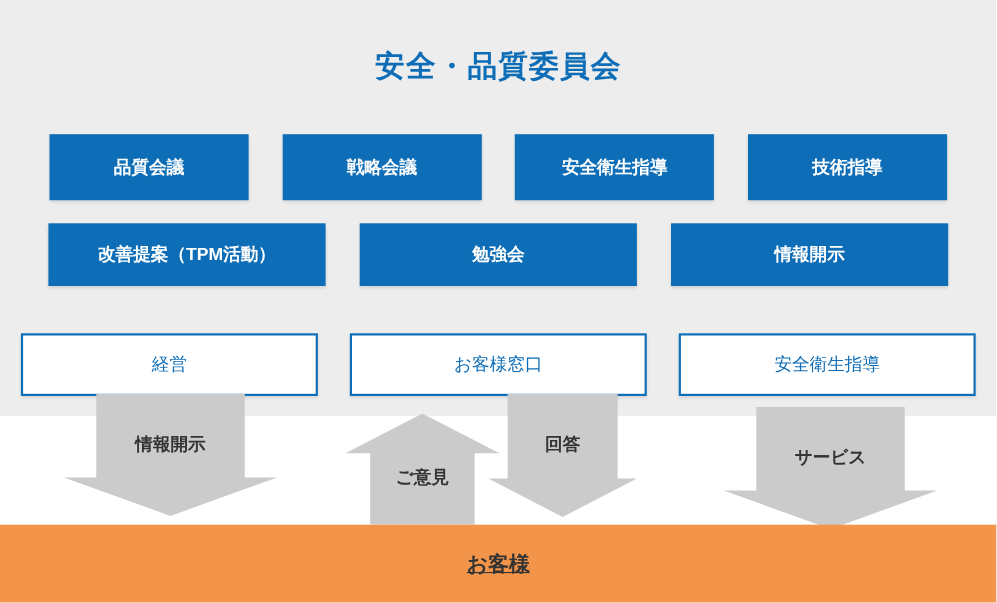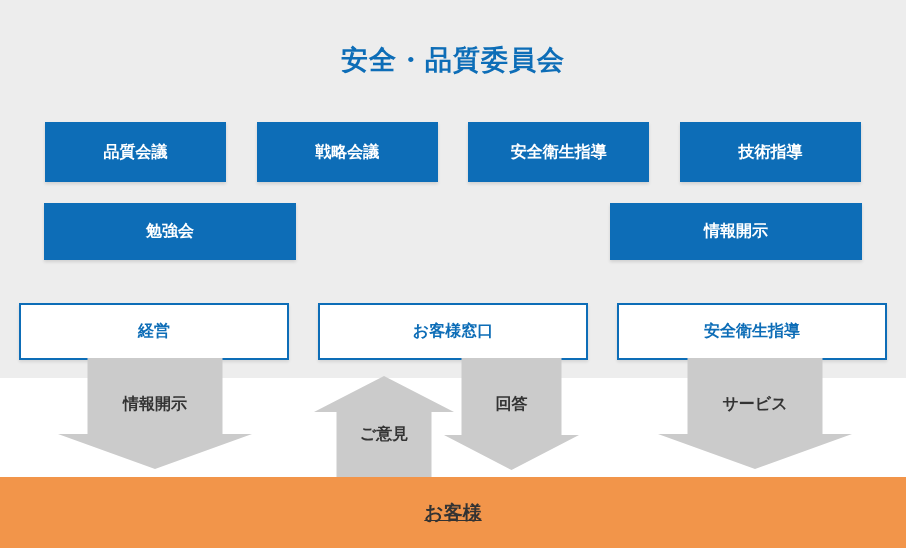--- a/index.html
+++ b/index.html
@@ -44,36 +44,36 @@
     box-shadow:0 2px 3px rgba(0,0,0,0.12);
   }
   .row-1 .blue-box{width:181px;height:60px;}
   .row-2 .blue-box{width:252px;height:57px;}
   .white-box{
     background:#ffffff;
     border:2px solid var(--blue,#0d6db7);
     color:var(--blue,#0d6db7);
     width:270px;height:57px;
     display:flex;align-items:center;justify-content:center;
-    font-size:16px;font-weight:bold;
+    font-size:16px;font-weight:normal;
     box-shadow:0 2px 3px rgba(0,0,0,0.10);
   }
   .arrow{position:absolute;}
   .arrow svg{display:block;}
   .arrow polygon{fill:var(--arrow-gray,#cbcbcb);}
   .arrow-label{
     position:absolute;left:0;width:100%;
     text-align:center;
     font-size:16px;font-weight:bold;
     color:var(--dark-text,#333333);
     white-space:nowrap;
   }
   .arrow-info{left:58px;top:358px;width:194px;height:111px;}
   .arrow-answer{left:444px;top:358px;width:135px;height:112px;}
-  .arrow-service{left:658px;top:358px;width:194px;height:111px;}
+  .arrow-service{left:658px;top:370px;width:194px;height:111px;}
   .arrow-opinion{left:314px;top:376px;width:140px;height:101px;}
   .arrow-info .arrow-label,
   .arrow-answer .arrow-label,
   .arrow-service .arrow-label{top:36px;}
   .arrow-opinion .arrow-label{top:48px;}
   .customer-bar{
     position:absolute;left:0;top:477px;width:906px;height:71px;
     background:var(--orange,#f2954a);
     display:flex;align-items:center;justify-content:center;
     font-size:19px;font-weight:bold;
@@ -91,20 +91,21 @@
   <div class="diagram-title">安全・品質委員会</div>
 
   <div class="row row-1">
     <div class="blue-box">品質会議</div>
     <div class="blue-box">戦略会議</div>
     <div class="blue-box">安全衛生指導</div>
     <div class="blue-box">技術指導</div>
   </div>
 
   <div class="row row-2">
+    <div class="blue-box">改善提案（TPM活動）</div>
     <div class="blue-box">勉強会</div>
     <div class="blue-box">情報開示</div>
   </div>
 
   <div class="row row-3">
     <div class="white-box">経営</div>
     <div class="white-box">お客様窓口</div>
     <div class="white-box">安全衛生指導</div>
   </div>
 

